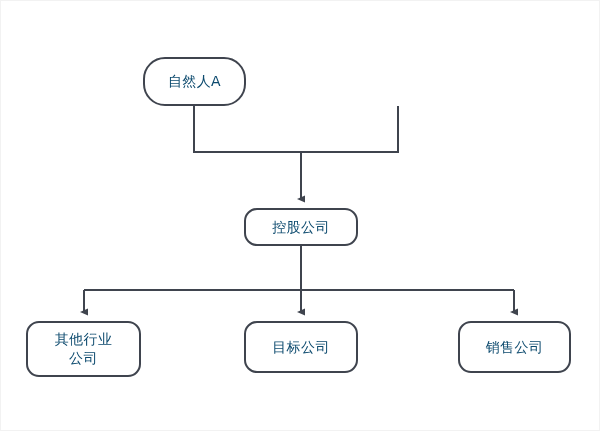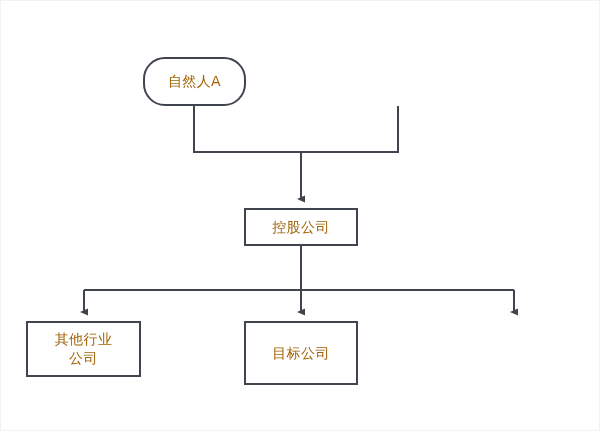--- a/index.html
+++ b/index.html
@@ -29,31 +29,31 @@
   }
   .node {
     position: absolute;
     box-sizing: border-box;
     display: flex;
     align-items: center;
     justify-content: center;
     text-align: center;
     background: #ffffff;
     border: 2px solid #3f444e;
-    color: #a16207;
+    color: #0c4a6e;
     font-size: 14px;
     line-height: 19px;
     letter-spacing: 0.4px;
     z-index: 2;
   }
   .node.person {
     border-radius: 22px;
   }
   .node.boxy {
-    border-radius: 0;
+    border-radius: 13px;
   }
   .node-label {
     display: block;
     white-space: pre-line;
   }
 </style>
 </head>
 <body>
 
 <div id="canvas">
@@ -97,18 +97,21 @@
 
   <div class="node boxy" style="left:243px; top:207px; width:114px; height:38px;">
     <span class="node-label">控股公司</span>
   </div>
 
   <div class="node boxy" style="left:25px; top:320px; width:115px; height:56px;">
     <span class="node-label">其他行业
 公司</span>
   </div>
 
-  <div class="node boxy" style="left:243px; top:320px; width:114px; height:64px;">
+  <div class="node boxy" style="left:243px; top:320px; width:114px; height:52px;">
     <span class="node-label">目标公司</span>
   </div>
 
+  <div class="node boxy" style="left:457px; top:320px; width:113px; height:52px;">
+    <span class="node-label">销售公司</span>
+  </div>
 
 </div>
 
 </body></html>

